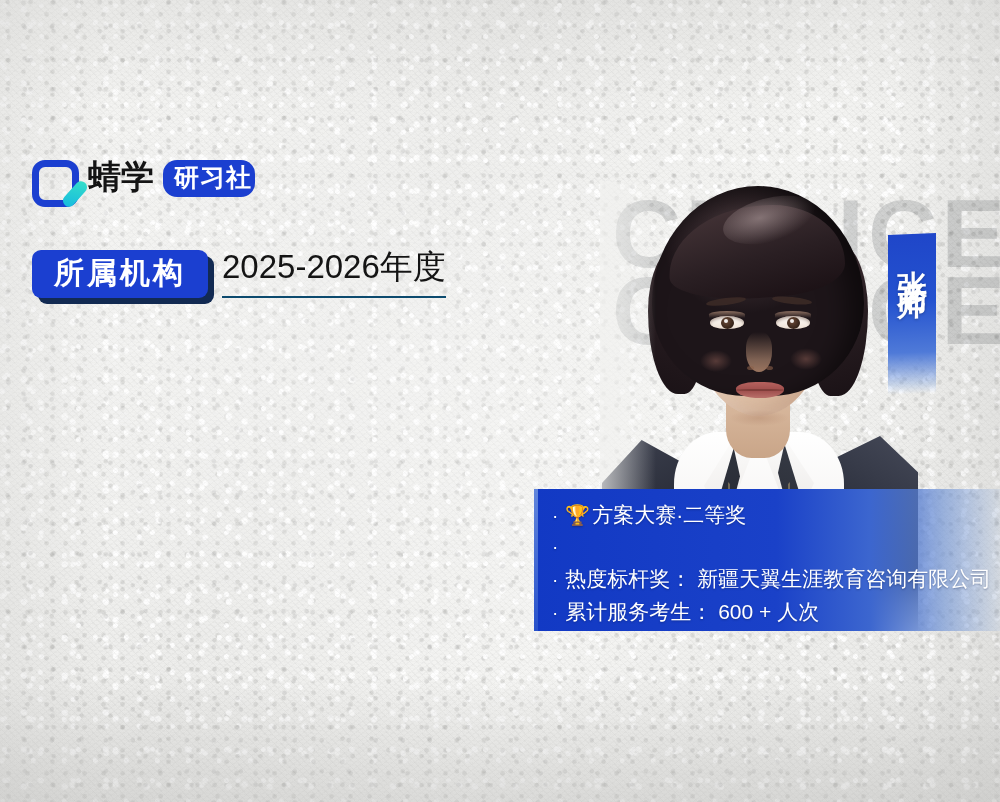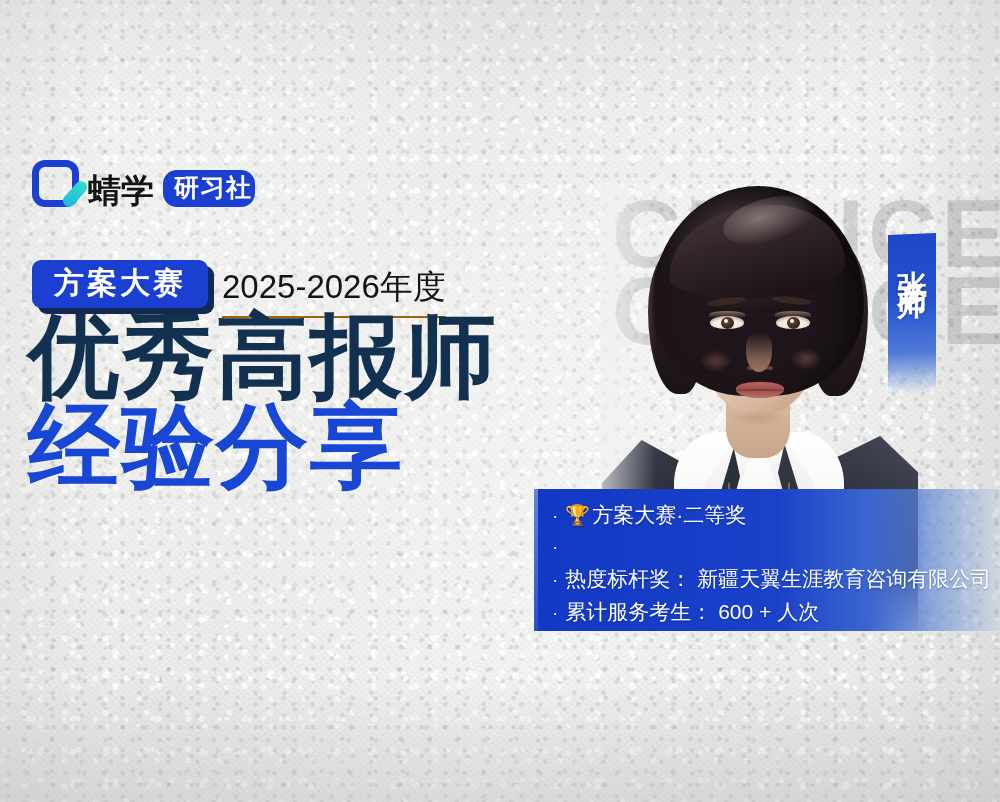--- a/index.html
+++ b/index.html
@@ -261,21 +261,21 @@
     font-size:30px;
     font-weight:bold;
     letter-spacing:10px;
     line-height:1;
     text-shadow:0 1px 3px rgba(0,0,0,.25);
   }
 
   
   .logo-row {
     position:absolute; left:32px; top:160px;
-    display:flex; align-items:flex-end; gap:9px;
+    display:flex; align-items:flex-start; gap:9px;
   }
   .logo-mark {
     position:relative;
     width:47px; height:47px;
     border:7px solid #1b3fd0;
     border-radius:13px;
   }
   .logo-mark-tail {
     position:absolute;
     right:-9px; bottom:-9px;
@@ -312,24 +312,23 @@
     padding:8px 22px 10px 22px;
     border-radius:9px;
     line-height:1;
     box-shadow:6px 6px 0 #122a52;
     z-index:2;
   }
   .year {
     font-size:33px;
     color:#141414;
     letter-spacing:0px;
-    border-bottom:2px solid #a16207;
+    border-bottom:2px solid #0c4a6e;
     padding-bottom:11px;
     line-height:1.05;
-    margin-top:20px;
   }
 
   
   .headline {
     position:absolute; left:28px; top:312px;
     line-height:.96;
   }
   .headline-l1 {
     font-size:92px; font-weight:bold;
     color:#12304f;
@@ -452,28 +451,24 @@
 
   <div class="logo-row">
     <div class="logo-mark">
       <div class="logo-mark-tail"></div>
     </div>
     <div class="logo-word">蜻学</div>
     <div class="logo-pill">研习社</div>
   </div>
 
   <div class="badge-row">
-    <div class="badge">方案大赛</div>
+    <div class="badge">所属机构</div>
     <div class="year">2025-2026年度</div>
   </div>
 
-  <div class="headline">
-    <span class="headline-l1">优秀高报师</span>
-    <span class="headline-l2">经验分享</span>
-  </div>
 
 
   <div class="info-panel">
     <div class="info-line">
       <span class="info-dot">·</span>
       <span class="info-trophy">🏆</span>
       <span>方案大赛·二等奖</span>
     </div>
     <div class="info-line">
       <span class="info-dot">·</span>

